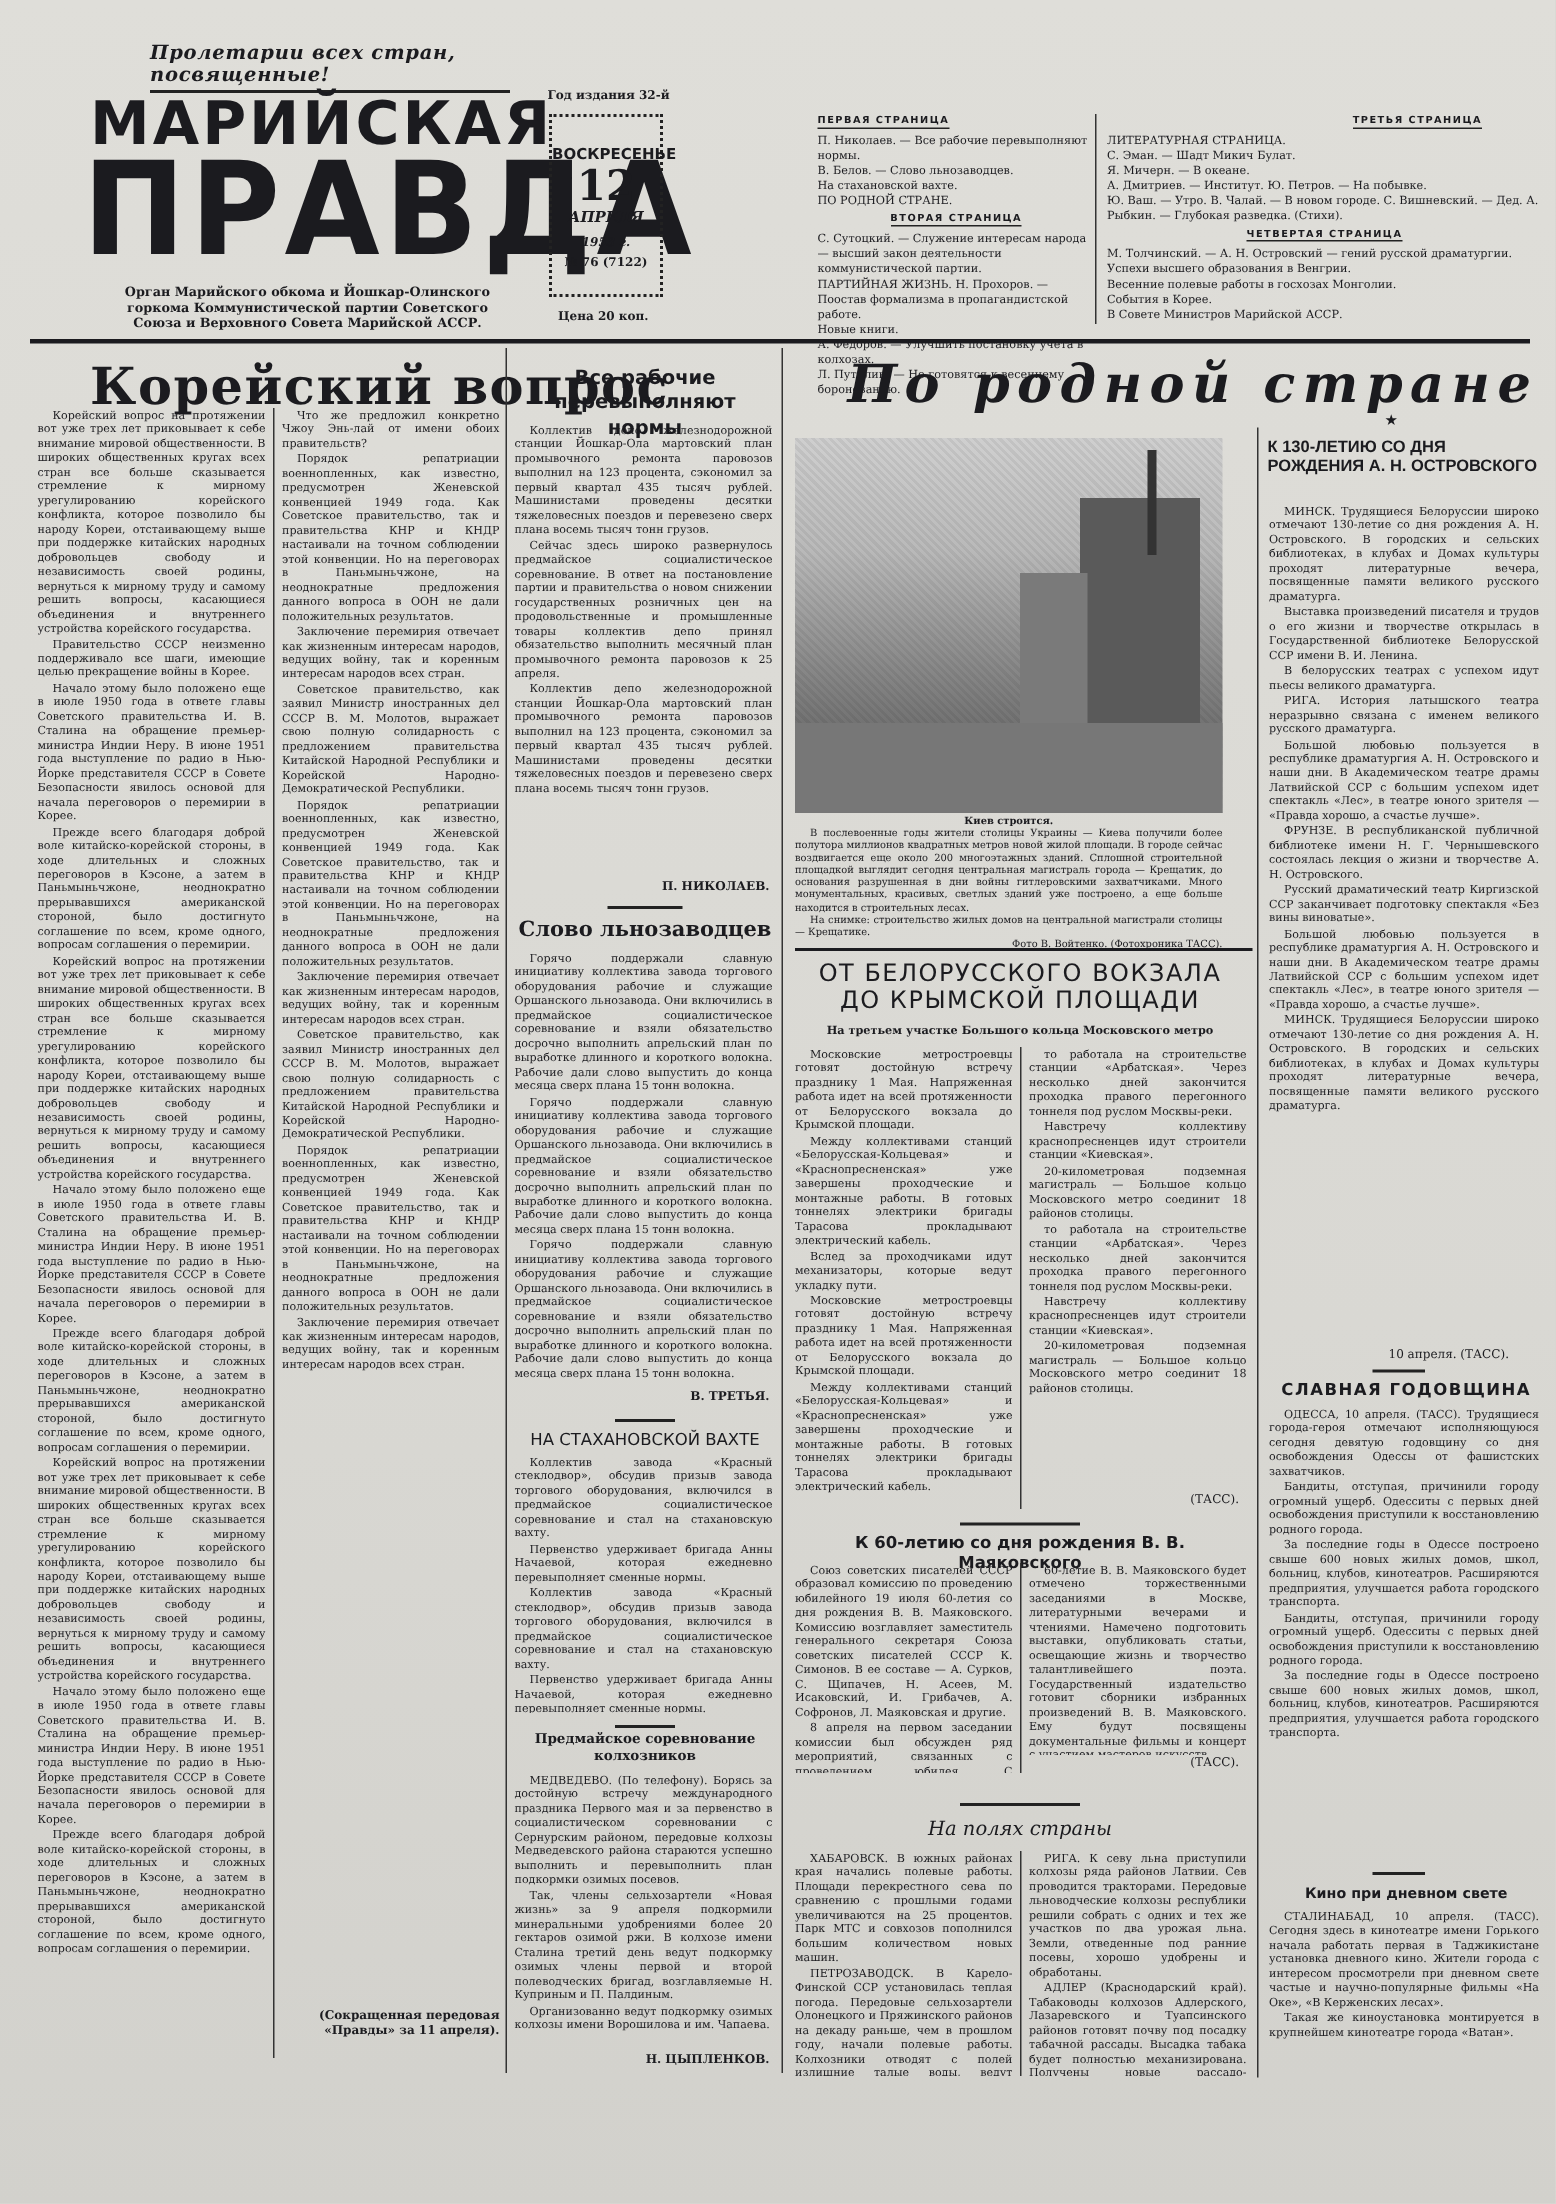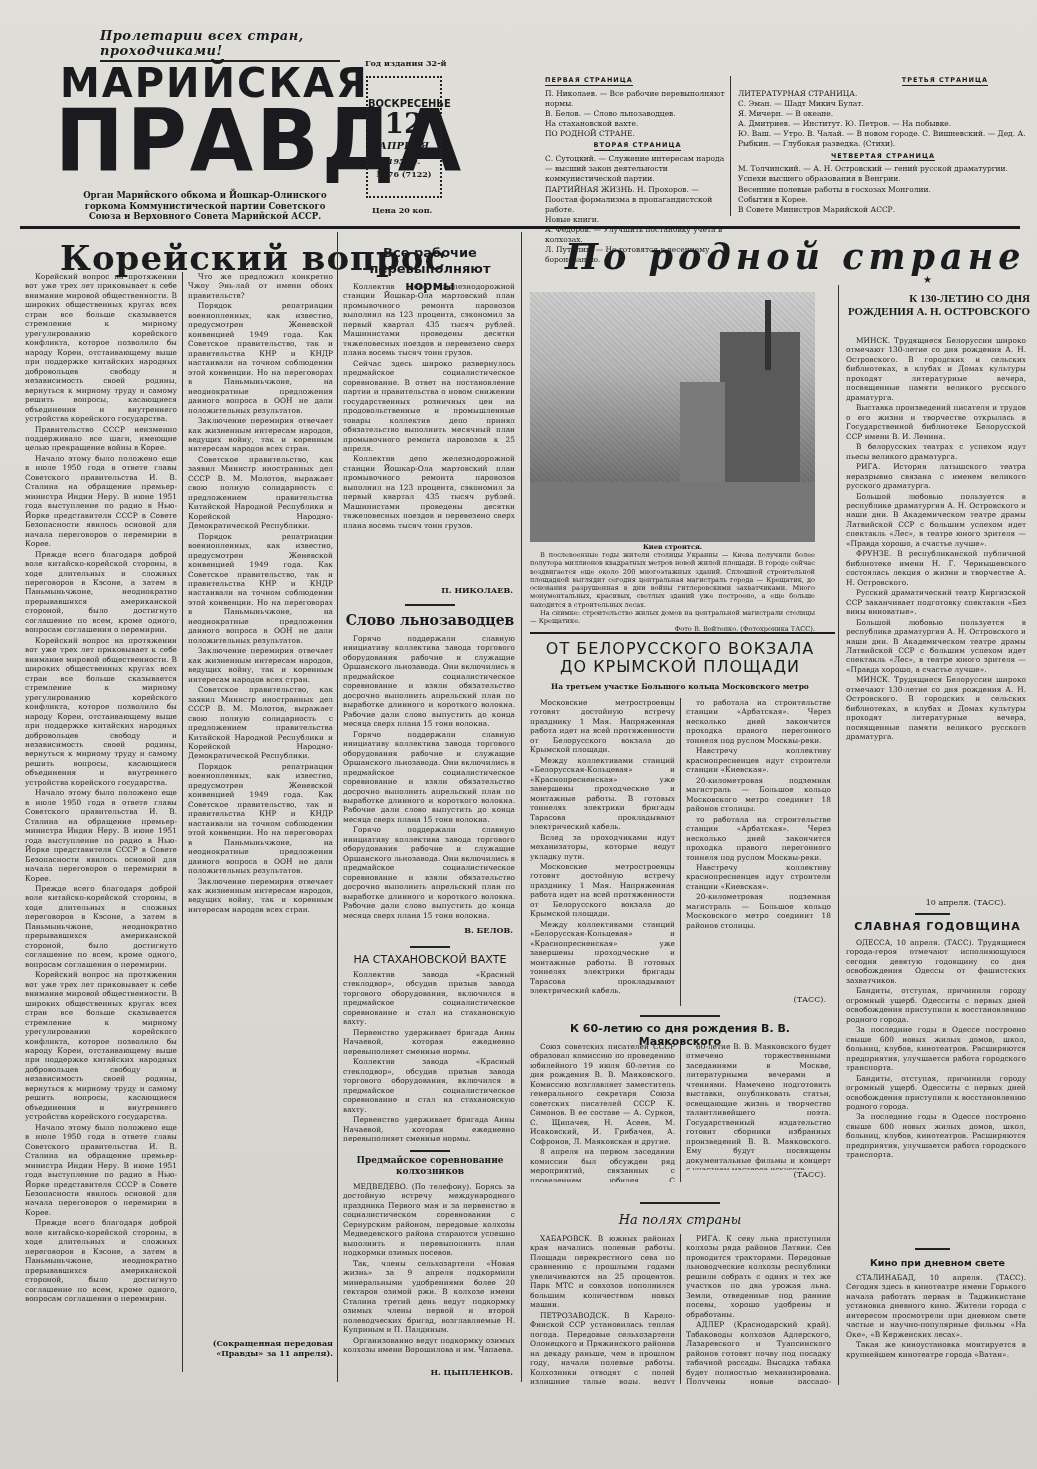--- a/index.html
+++ b/index.html
@@ -27,21 +27,21 @@
   .toc .sec{font-family:"DejaVu Sans",sans-serif;font-size:6.5px;font-weight:bold;letter-spacing:1px;
             border-bottom:1px solid #222;display:inline-block;margin:2px 0 3px 0;}
   .hrule{height:3px;background:#1b1b1f;}
   .vrule{width:1px;background:#333;}
   .col{font-size:7.4px;line-height:1.28;text-align:justify;position:absolute;overflow:hidden;}
   .col p{margin:0 0 1px 0;text-indent:10px;}
   .h-kor{left:60px;top:238px;font-family:"DejaVu Serif",serif;font-size:34px;font-weight:900;letter-spacing:1px;}
   .h-vse{left:345px;top:245px;width:170px;text-align:center;font-family:"DejaVu Sans",sans-serif;font-weight:bold;font-size:13px;line-height:1.25;}
   .h-rod{left:565px;top:236px;font-family:"DejaVu Serif",serif;font-size:35px;font-weight:bold;font-style:italic;letter-spacing:5px;}
   .star{left:923px;top:274px;font-size:10px;}
-  .h-ost{left:845px;top:292px;width:185px;text-align:right;font-family:Liberation Serif, serif;font-weight:bold;font-size:11px;line-height:1.15;}
+  .h-ost{left:845px;top:292px;width:185px;text-align:left;font-family:Liberation Sans, sans-serif;font-weight:bold;font-size:11px;line-height:1.15;}
   .photo{left:530px;top:292px;width:285px;height:250px;
          background:
            repeating-linear-gradient(45deg,rgba(0,0,0,.06) 0 2px,transparent 2px 4px),
            linear-gradient(180deg,#cfcfcf 0%,#b9b9b9 30%,#8a8a8a 60%,#6d6d6d 80%,#8f8f8f 100%);}
   .photo .bld{position:absolute;background:#4a4a4a;}
   .cap{left:530px;top:543px;width:285px;font-size:6.6px;line-height:1.25;text-align:justify;}
   .h-bel{left:530px;top:640px;width:300px;text-align:center;font-family:"DejaVu Sans",sans-serif;font-size:16px;line-height:1.1;letter-spacing:1px;}
   .sub-bel{left:530px;top:682px;width:300px;text-align:center;font-size:7.5px;font-weight:bold;}
   .h-slovo{left:340px;top:612px;width:180px;text-align:center;font-size:14px;font-weight:bold;}
   .h-stakh{left:340px;top:953px;width:180px;text-align:center;font-family:"DejaVu Sans",sans-serif;font-size:11px;}
@@ -51,21 +51,21 @@
   .h-slav{left:845px;top:920px;width:185px;text-align:center;font-family:"DejaVu Sans",sans-serif;font-size:11px;font-weight:bold;letter-spacing:1px;}
   .h-kino{left:845px;top:1257px;width:185px;text-align:center;font-family:"DejaVu Sans",sans-serif;font-size:9.5px;font-weight:bold;}
   .sig{font-size:8px;font-weight:bold;text-align:right;position:absolute;}
   .dash{position:absolute;height:1.5px;background:#222;}
 </style>
 </head>
 <body>
 
 <div class="page">
 
-  <div class="abs motto">Пролетарии всех стран, проходчиками!</div>
+  <div class="abs motto">Пролетарии всех стран, посвященные!</div>
   <div class="abs title1">МАРИЙСКАЯ</div>
   <div class="abs title2">ПРАВДА</div>
   <div class="abs organ">Орган Марийского обкома и Йошкар-Олинского горкома Коммунистической партии Советского Союза и Верховного Совета Марийской АССР.</div>
 
   <div class="abs year">Год издания 32-й</div>
   <div class="abs datebox">
     <div class="dow">ВОСКРЕСЕНЬЕ</div>
     <div class="day">12</div>
     <div class="mon">АПРЕЛЯ</div>
     <div class="yr">1953 г.</div>
@@ -141,21 +141,21 @@
   </div>
   <div class="sig" style="left:343px;top:585px;width:170px;">П. НИКОЛАЕВ.</div>
   <div class="dash" style="left:405px;top:604px;width:50px;"></div>
 
   <div class="abs h-slovo">Слово льнозаводцев</div>
   <div class="col" style="left:343px;top:634px;width:172px;height:285px;">
     <p>Горячо поддержали славную инициативу коллектива завода торгового оборудования рабочие и служащие Оршанского льнозавода. Они включились в предмайское социалистическое соревнование и взяли обязательство досрочно выполнить апрельский план по выработке длинного и короткого волокна. Рабочие дали слово выпустить до конца месяца сверх плана 15 тонн волокна.</p>
     <p>Горячо поддержали славную инициативу коллектива завода торгового оборудования рабочие и служащие Оршанского льнозавода. Они включились в предмайское социалистическое соревнование и взяли обязательство досрочно выполнить апрельский план по выработке длинного и короткого волокна. Рабочие дали слово выпустить до конца месяца сверх плана 15 тонн волокна.</p>
     <p>Горячо поддержали славную инициативу коллектива завода торгового оборудования рабочие и служащие Оршанского льнозавода. Они включились в предмайское социалистическое соревнование и взяли обязательство досрочно выполнить апрельский план по выработке длинного и короткого волокна. Рабочие дали слово выпустить до конца месяца сверх плана 15 тонн волокна.</p>
   </div>
-  <div class="sig" style="left:343px;top:925px;width:170px;">В. БЕЛОВ.</div>
+  <div class="sig" style="left:343px;top:925px;width:170px;">В. ТРЕТЬЯ.</div>
   <div class="dash" style="left:410px;top:946px;width:40px;"></div>
 
   <div class="abs h-stakh">НА СТАХАНОВСКОЙ ВАХТЕ</div>
   <div class="col" style="left:343px;top:970px;width:172px;height:172px;">
     <p>Коллектив завода «Красный стеклодвор», обсудив призыв завода торгового оборудования, включился в предмайское социалистическое соревнование и стал на стахановскую вахту.</p>
     <p>Первенство удерживает бригада Анны Начаевой, которая ежедневно перевыполняет сменные нормы.</p>
     <p>Коллектив завода «Красный стеклодвор», обсудив призыв завода торгового оборудования, включился в предмайское социалистическое соревнование и стал на стахановскую вахту.</p>
     <p>Первенство удерживает бригада Анны Начаевой, которая ежедневно перевыполняет сменные нормы.</p>
   </div>
   <div class="dash" style="left:410px;top:1150px;width:40px;"></div>

